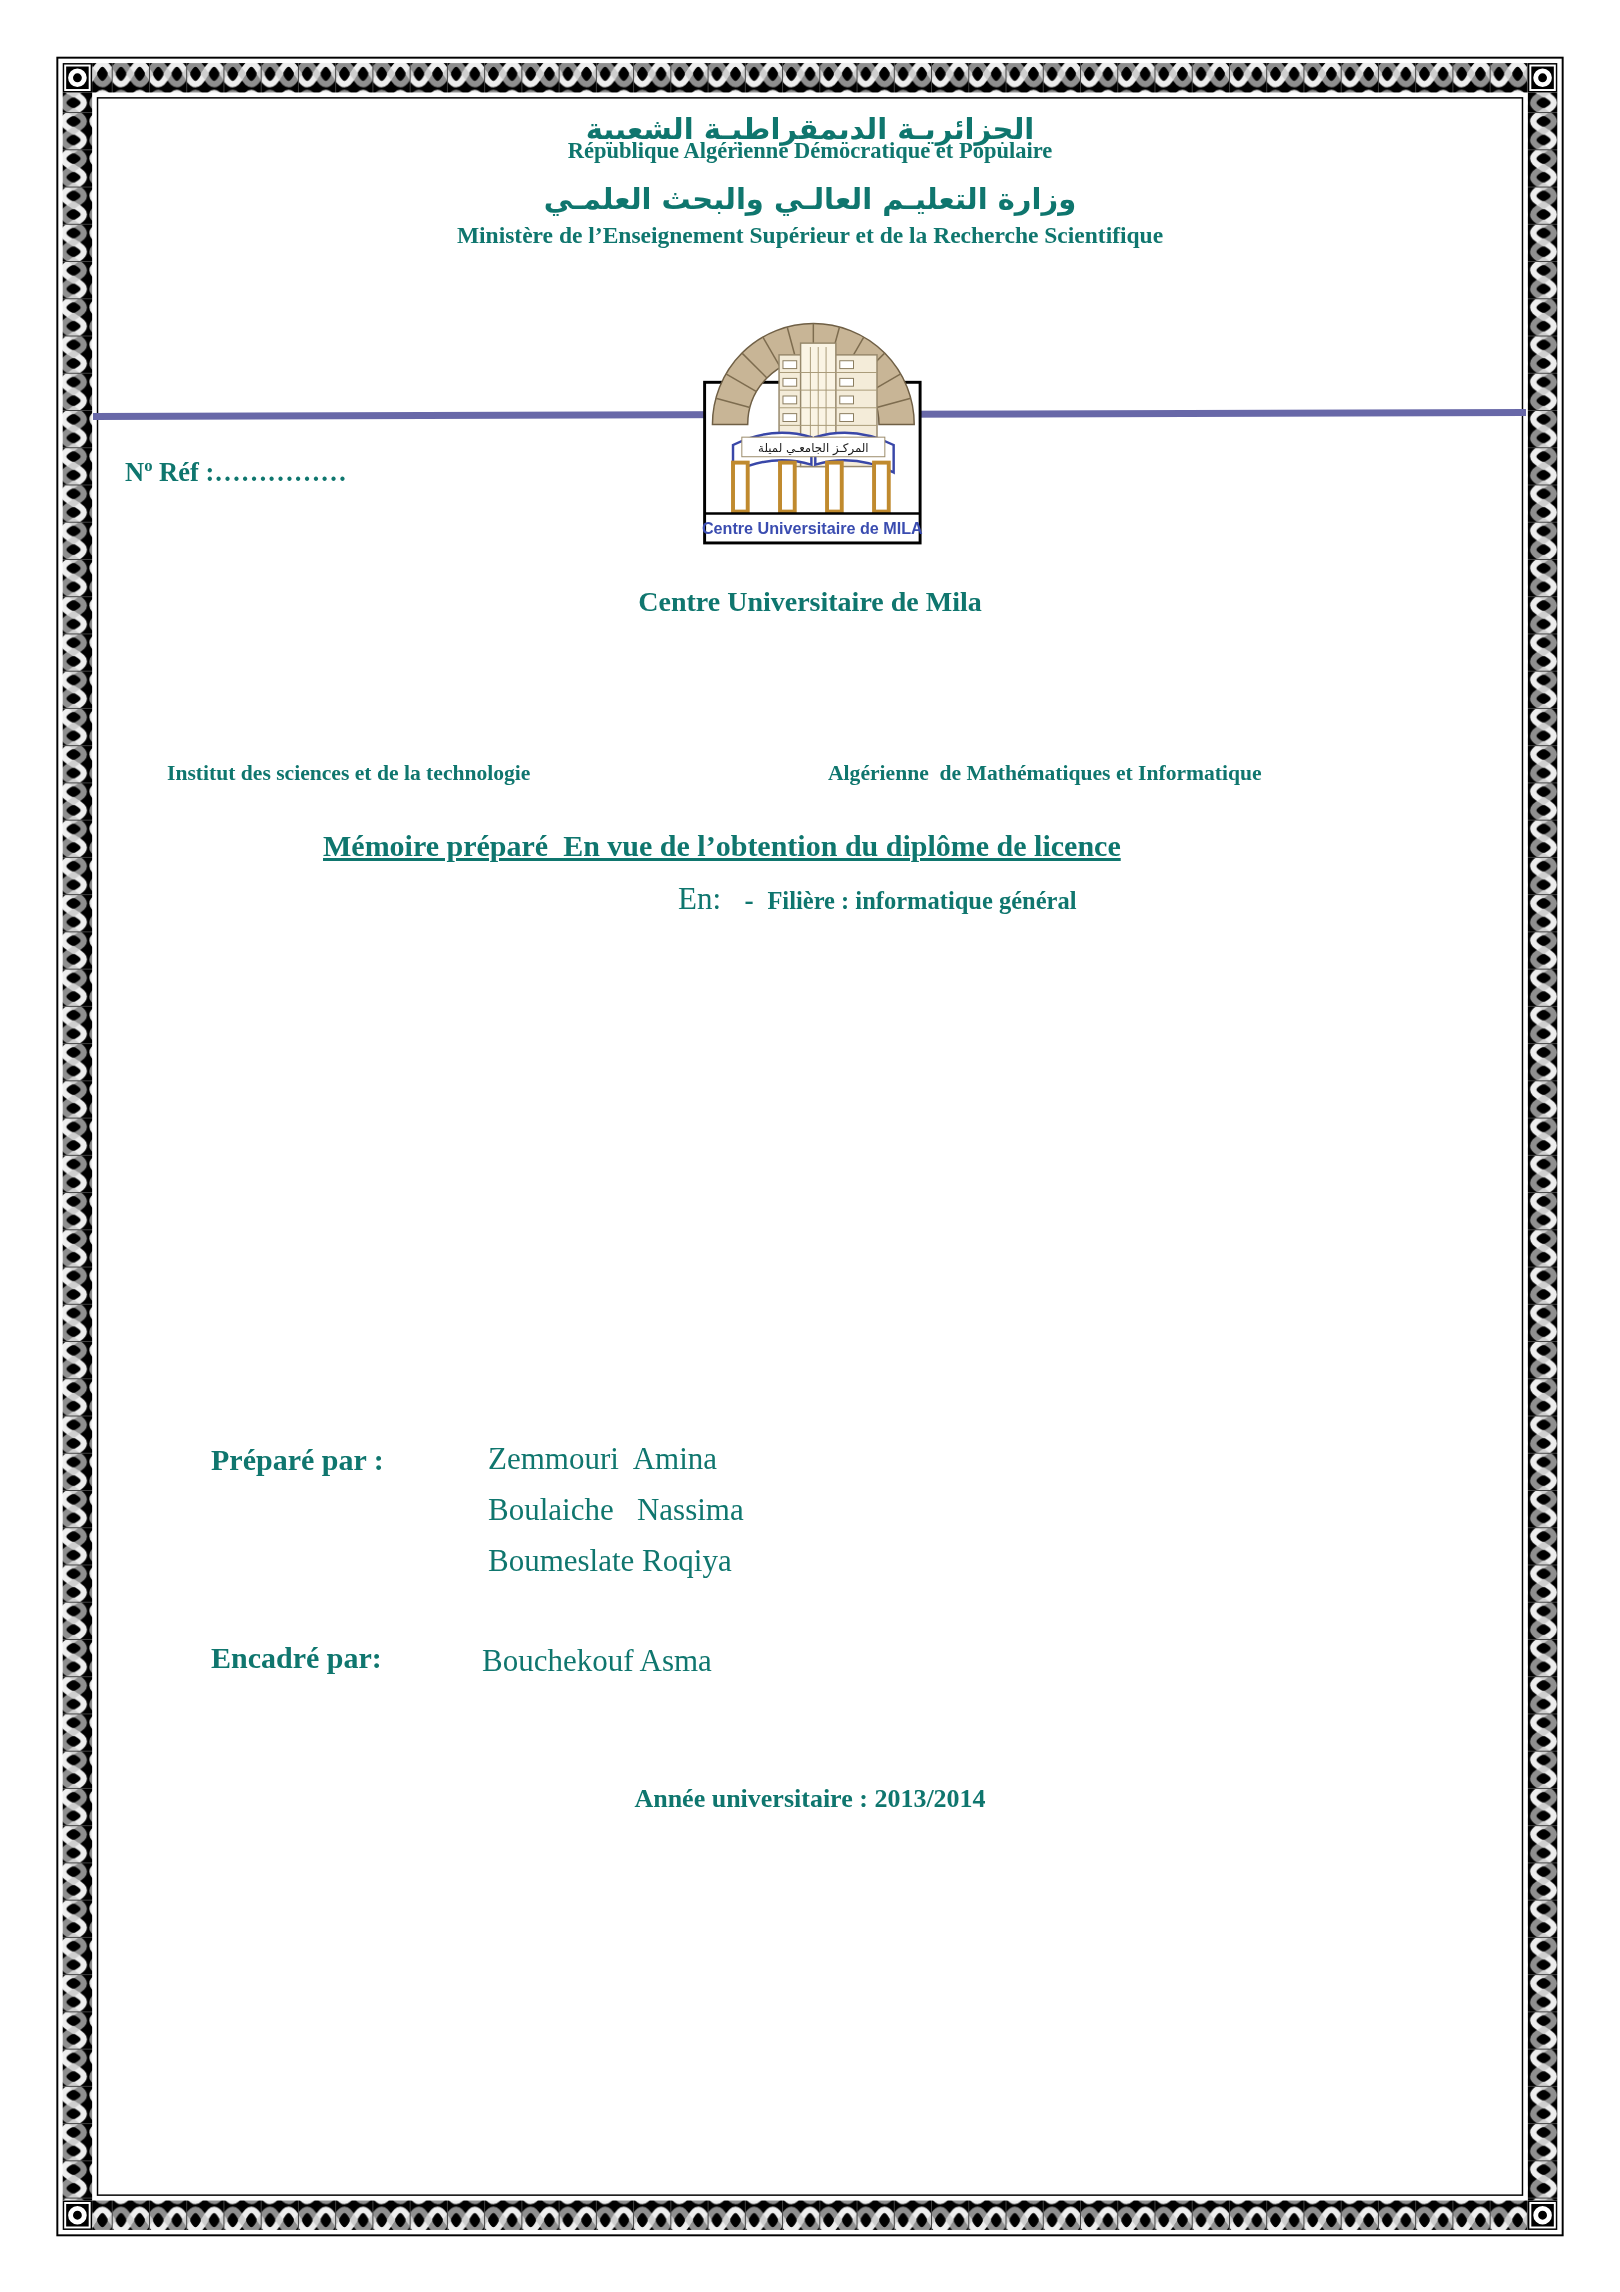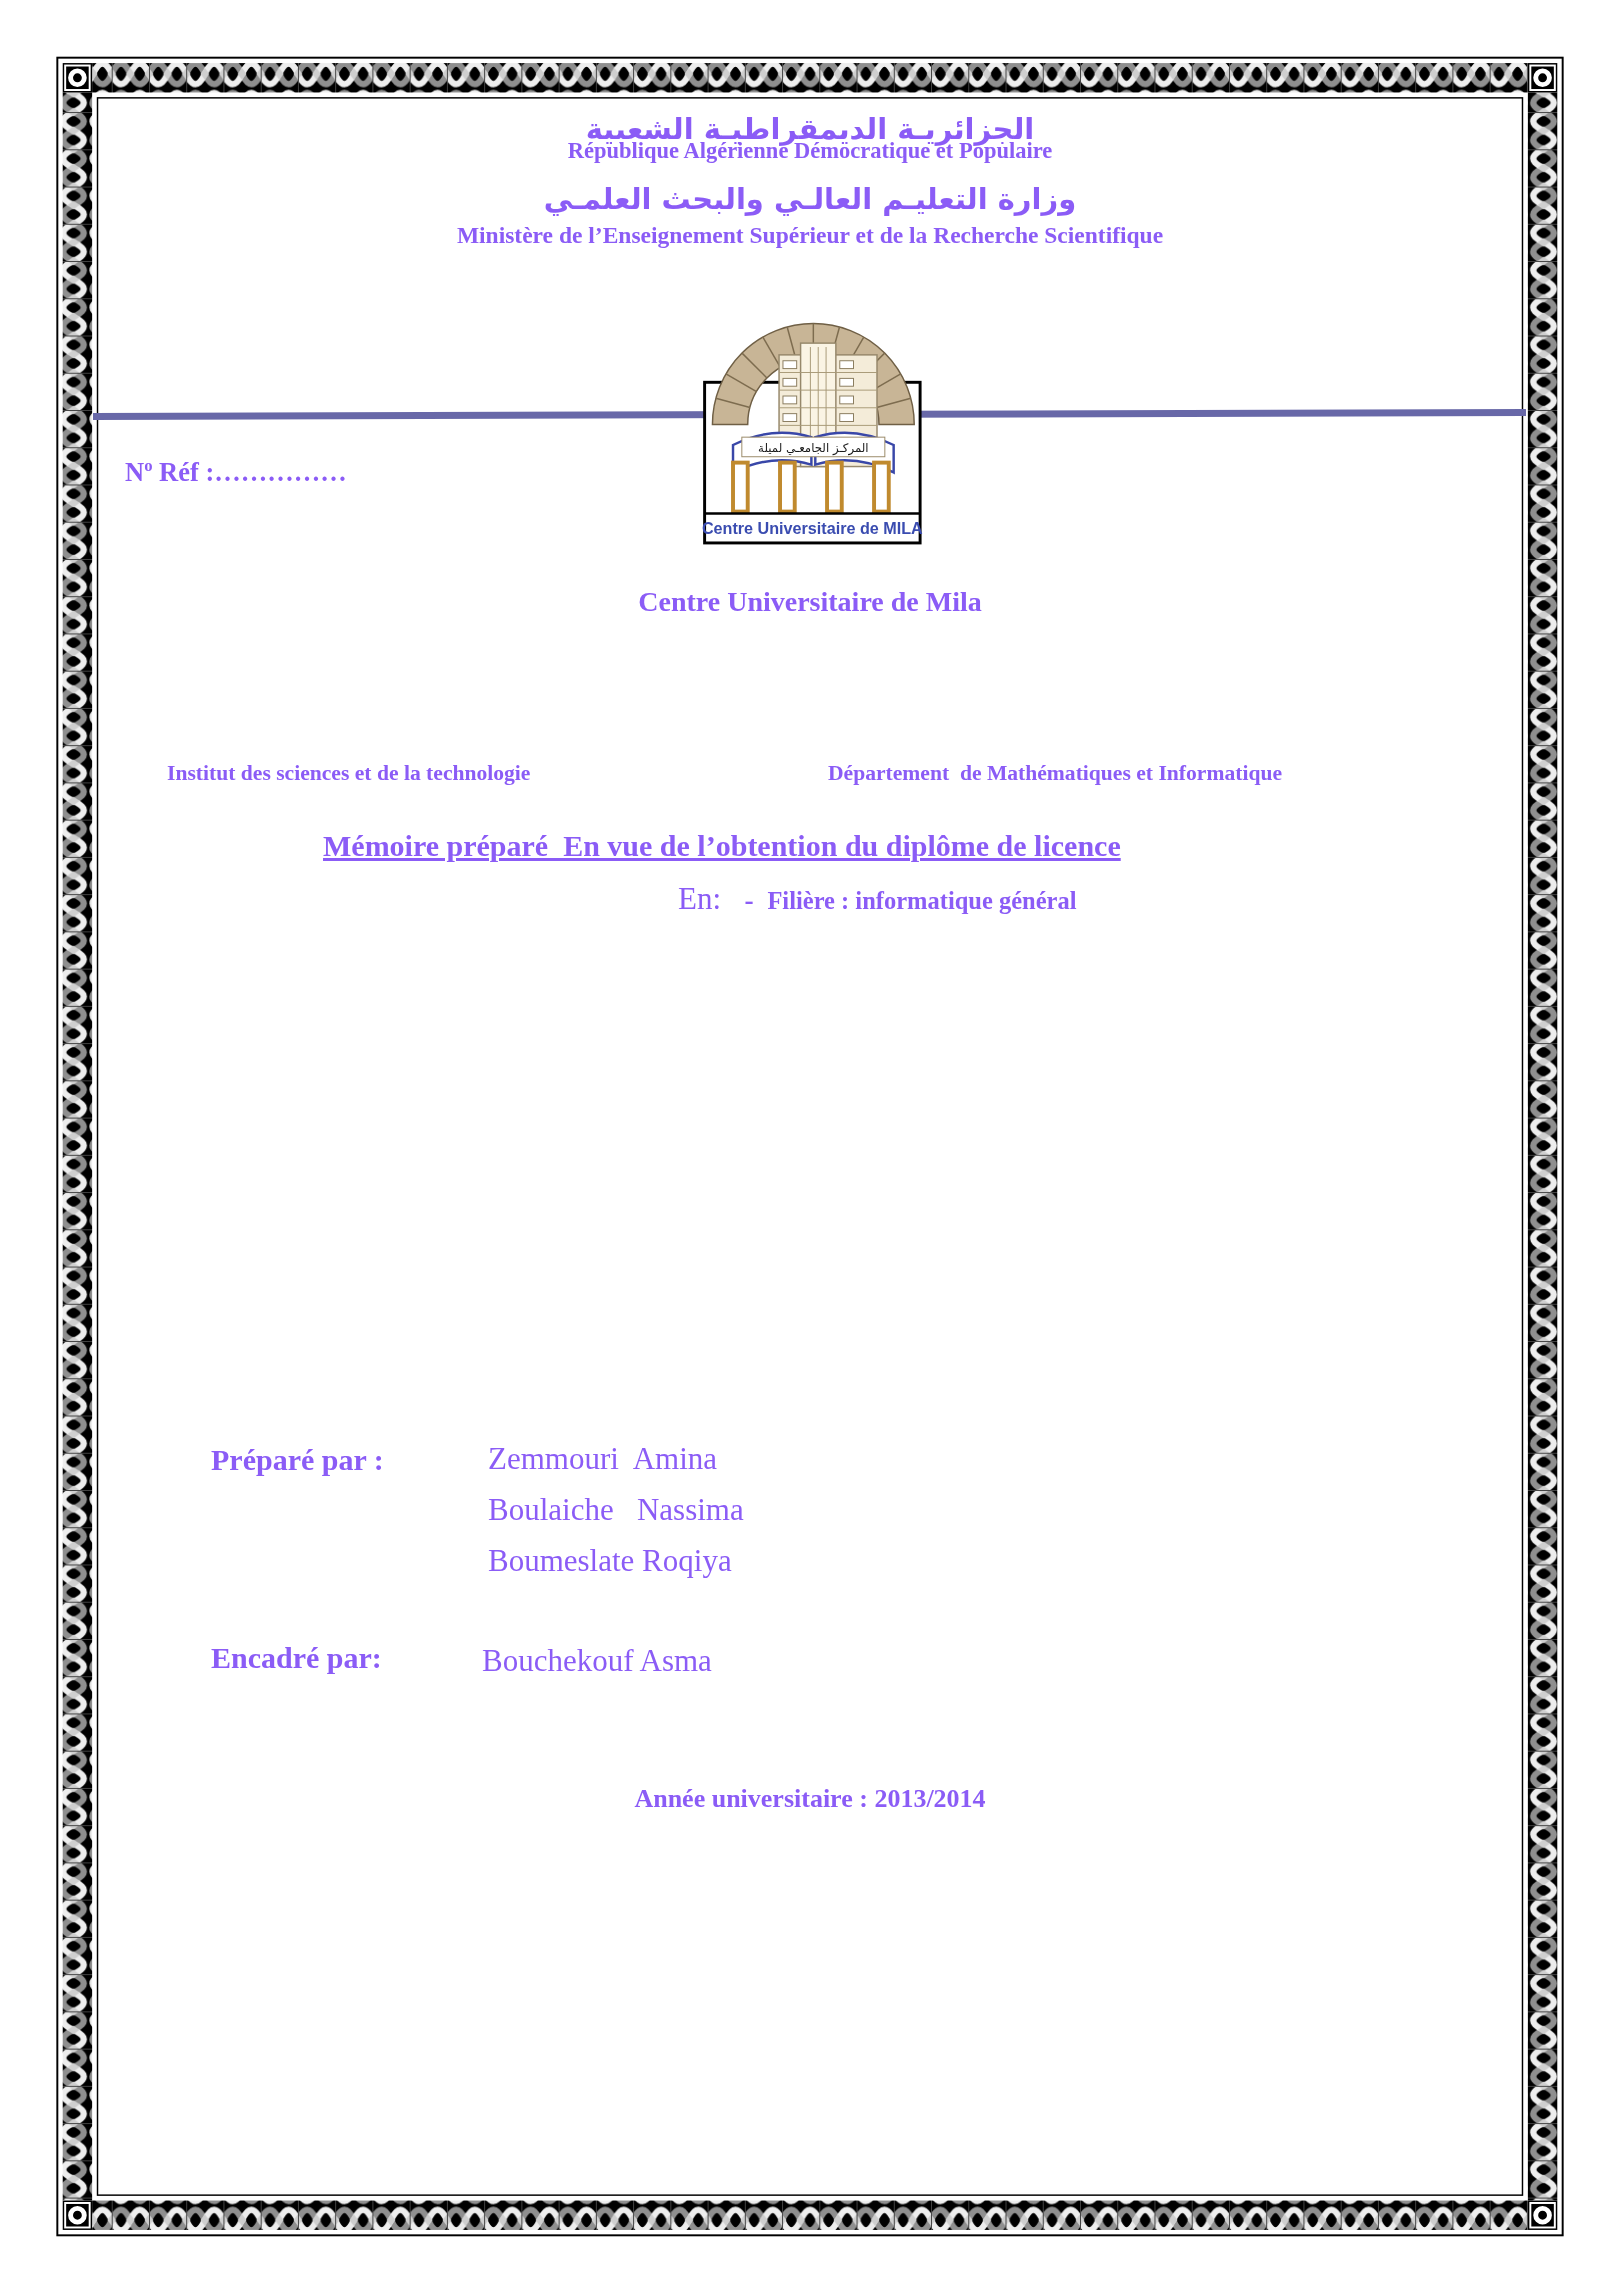--- a/index.html
+++ b/index.html
@@ -1,21 +1,21 @@
 <!DOCTYPE html>
 <html><head>
 <meta charset="utf-8">
 <style>
   html,body{margin:0;padding:0;background:#fff;}
   .page{
     position:relative;
     width:1620px;height:2293px;
     background:#fff;
     font-family:"Liberation Serif", serif;
-    color:#8b5cf6;
+    color:#0f766e;
     overflow:hidden;
   }
   .abs{position:absolute;}
   .centered{left:0;right:0;text-align:center;}
   .pre{white-space:pre;}
   .frame-svg{position:absolute;left:0;top:0;}
   
   .ar1{top:112px;font-size:29px;font-weight:bold;font-family:"DejaVu Sans",sans-serif;direction:rtl;}
   .fr1{top:138px;font-size:22.5px;font-weight:bold;}
   .ar2{top:182px;font-size:29px;font-weight:bold;font-family:"DejaVu Sans",sans-serif;direction:rtl;}
@@ -179,21 +179,21 @@
       <rect x="192" y="176" width="15" height="50"></rect>
     </g>
 
     <line x1="19" y1="228" x2="239" y2="228" stroke="#000" stroke-width="2.5"></line>
     <text class="logo-caption-text" x="129" y="249" text-anchor="middle" font-size="16.5" fill="#3a4cb0">Centre Universitaire de MILA</text>
   </svg>
 
   <div class="abs centered univ-title">Centre Universitaire de Mila</div>
 
   <div class="abs inst">Institut des sciences et de la technologie</div>
-  <div class="abs dept">Département  de Mathématiques et Informatique</div>
+  <div class="abs dept">Algérienne  de Mathématiques et Informatique</div>
 
   <div class="abs mem1">Mémoire préparé  En vue de l’obtention du diplôme de licence</div>
   <div class="abs mem2">
     <span class="en">En:</span>
     <span class="dash">-</span>
     <span class="rest">Filière : informatique général</span>
   </div>
 
 
   <div class="abs prep-label">Préparé par :</div>

